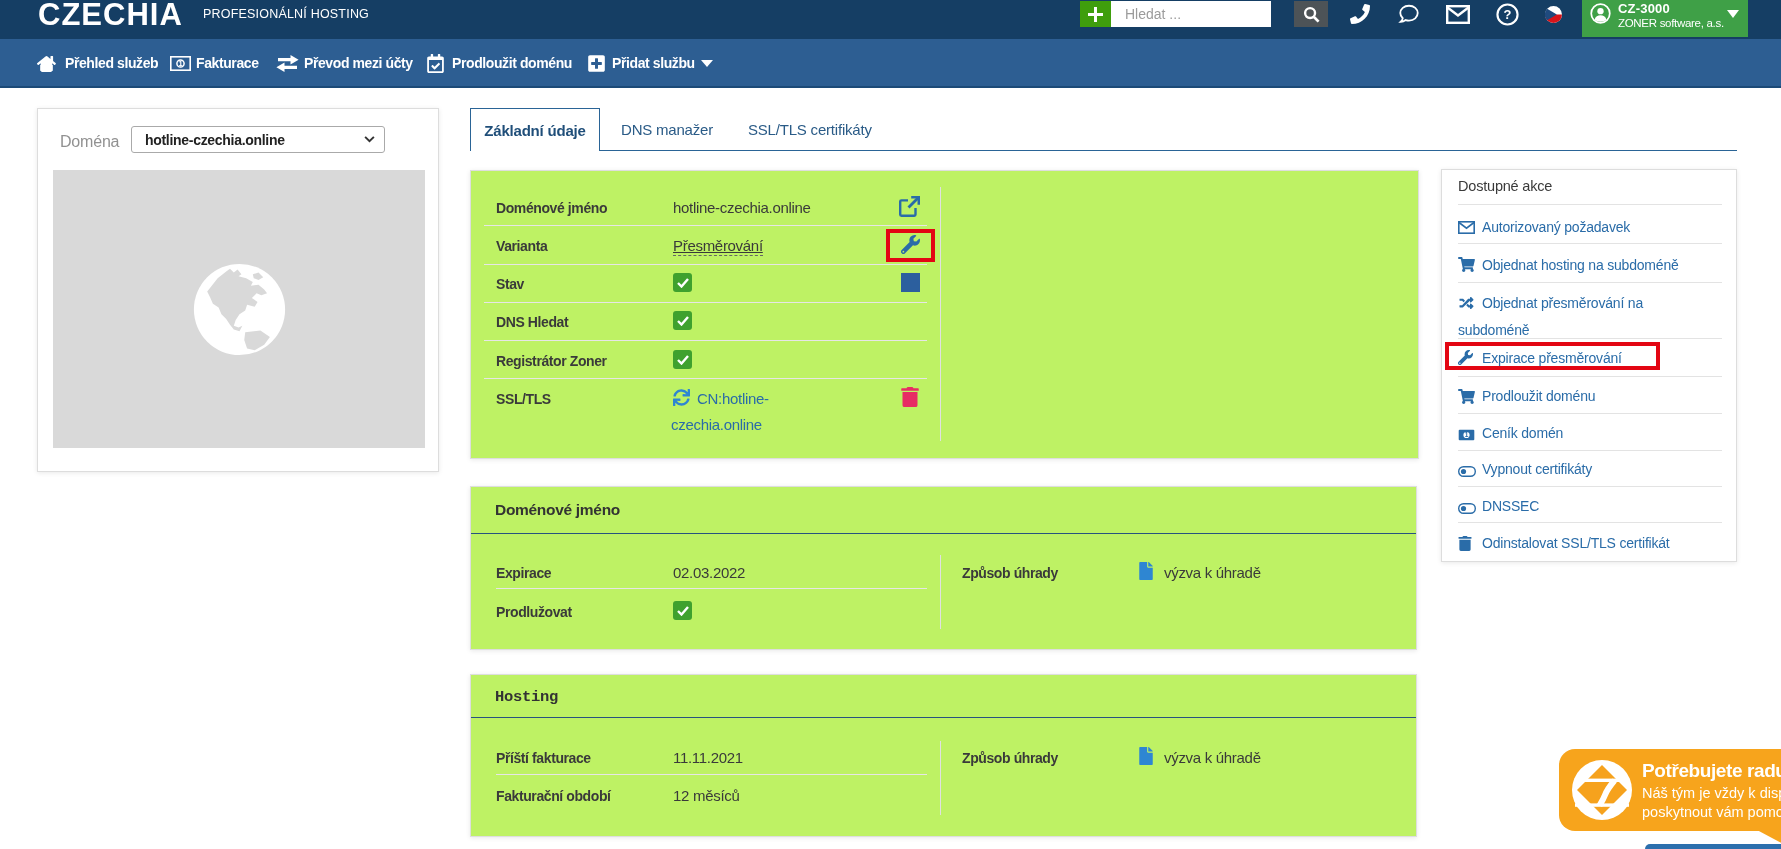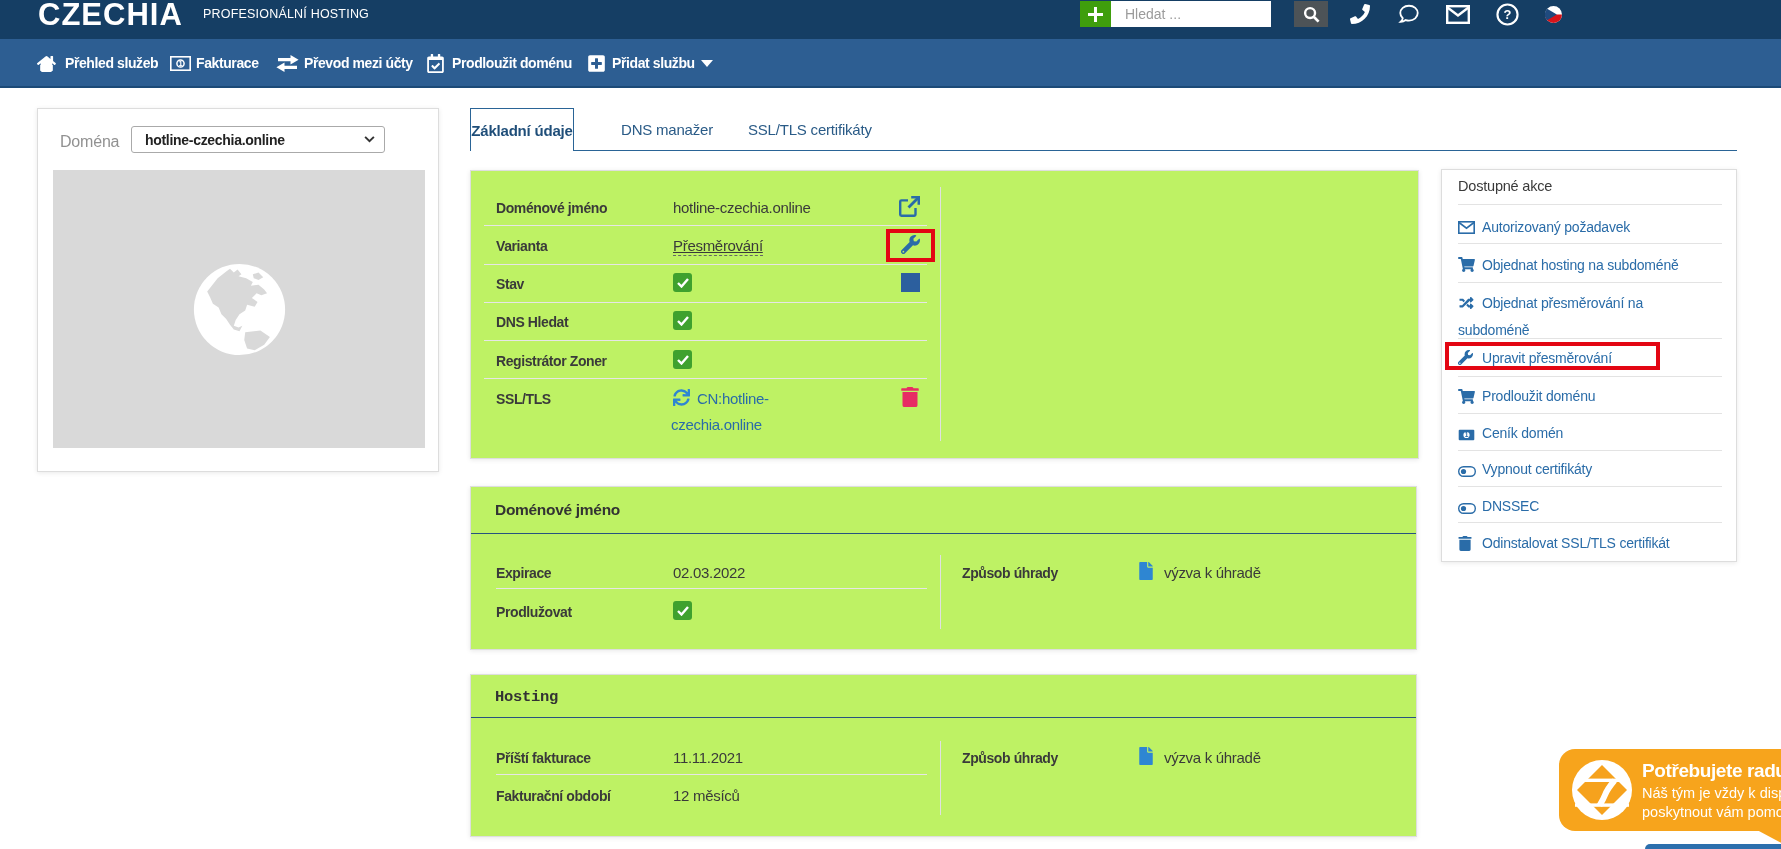--- a/index.html
+++ b/index.html
@@ -24,21 +24,21 @@
 
 
 .leftcard { position:absolute; left:37px; top:108px; width:402px; height:364px; background:#fff; border:1px solid #ddd; box-shadow:0 1px 5px rgba(0,0,0,0.09); }
 .domlabel { position:absolute; left:22px; top:24px; color:#919191; font-size:16px; letter-spacing:-0.2px; }
 .select { position:absolute; left:93px; top:17px; width:254px; height:27px; border:1px solid #aaa; border-radius:3px; background:#fff; font-size:14px; font-weight:bold; letter-spacing:-0.3px; color:#222; display:flex; align-items:center; padding-left:13px; }
 .select svg { position:absolute; right:9px; top:9px; }
 .imgph { position:absolute; left:15px; top:61px; width:372px; height:278px; background:#d9d9d9; display:flex; align-items:center; justify-content:center; }
 
 
 .tab-line { position:absolute; left:470px; top:150px; width:1267px; height:1px; background:#2a6496; }
-.tab-active { position:absolute; left:470px; top:108px; width:104px; height:43px; background:#fff; border:1px solid #2a6496; border-bottom:none; color:#1f4e79; font-weight:bold; font-size:15px; letter-spacing:-0.2px; display:flex; align-items:center; justify-content:center; z-index:2; }
+.tab-active { position:absolute; left:470px; top:108px; width:130px; height:43px; background:#fff; border:1px solid #2a6496; border-bottom:none; color:#1f4e79; font-weight:bold; font-size:15px; letter-spacing:-0.2px; display:flex; align-items:center; justify-content:center; z-index:2; }
 .tab { position:absolute; top:108px; height:43px; color:#2a5b87; font-size:15px; letter-spacing:-0.2px; display:flex; align-items:center; }
 
 
 .card { position:absolute; background:#bef264; border:1px solid #dedede; box-shadow:0 1px 5px rgba(0,0,0,0.09); }
 .row-label { position:absolute; font-size:14px; font-weight:bold; letter-spacing:-0.4px; color:#3a3a3a; white-space:nowrap; }
 .row-value { position:absolute; font-size:15px; letter-spacing:-0.3px; color:#3a3a3a; white-space:nowrap; }
 .hdiv { position:absolute; height:1px; background:#e6e6e6; }
 .vdiv { position:absolute; width:1px; background:#e0e0e0; }
 .check { position:absolute; width:19px; height:19px; background:#3fa12e; border-radius:3px; display:flex; align-items:center; justify-content:center; }
 .bluelink { color:#2a6ca8 !important; }
@@ -101,20 +101,30 @@
         <text x="12" y="17" font-size="13.5" font-weight="bold" fill="#fff" text-anchor="middle" font-family="Liberation Sans">?</text>
       </svg>
     </div>
   <div class="topicon" style="left:1543px;width:20px;">
       <svg width="17" height="17" viewBox="0 0 36 36">
         <circle cx="18" cy="18" r="18" fill="#fff"></circle>
         <path d="M0 18a18 18 0 0 0 36 0z" fill="#d7141a"></path>
         <path d="M25 18 L4.6 5.6 A18 18 0 0 0 4.6 30.4 Z" fill="#1f4a7e"></path>
       </svg>
     </div>
+  <div class="account">
+    <div class="avt"><svg width="21" height="21" viewBox="0 0 24 24">
+          <circle cx="12" cy="12" r="10.6" fill="none" stroke="#fff" stroke-width="2"></circle>
+          <circle cx="12" cy="9.3" r="3.6" fill="#fff"></circle>
+          <path d="M5.2 19c1-3.5 3.7-4.9 6.8-4.9s5.8 1.4 6.8 4.9a10.6 10.6 0 0 1-13.6 0z" fill="#fff"></path>
+        </svg></div>
+    <div class="cz">CZ-3000</div>
+    <div class="zo">ZONER software, a.s.</div>
+    <div class="caret"></div>
+  </div>
 </div>
 
 <div class="navbar">
   <div class="nicon" style="left:37px;">
       <svg width="19" height="17" viewBox="0 0 576 512">
         <path fill="#fff" d="M280.4 148.3L96 300.1V464a16 16 0 0 0 16 16l112.1-.3a16 16 0 0 0 15.9-16V368a16 16 0 0 1 16-16h64a16 16 0 0 1 16 16v95.6a16 16 0 0 0 16 16.1L464 480a16 16 0 0 0 16-16V300L295.7 148.3a12.2 12.2 0 0 0-15.3 0zM571.6 251.5L488 182.6V44.1a12 12 0 0 0-12-12h-56a12 12 0 0 0-12 12v72.6L318.5 43a48 48 0 0 0-61 0L4.4 251.5a12 12 0 0 0-1.6 16.9l25.5 31a12 12 0 0 0 16.9 1.6l64.7-53.3V464a48 48 0 0 0 48 48h256a48 48 0 0 0 48-48V247.7l64.7 53.3a12 12 0 0 0 16.9-1.6l25.5-31a12 12 0 0 0-1.7-16.9z"></path>
       </svg>
     </div>
   <div class="ntext" style="left:65px;">Přehled služeb</div>
   <div class="nicon" style="left:170px;">
@@ -269,21 +279,21 @@
   <div class="rdiv" style="top:112px;"></div>
   <div class="ricon" style="top:126px;"><svg width="17" height="14" viewBox="0 0 512 512">
         <path fill="#2a6ca8" d="M504.971 359.029c9.373 9.373 9.373 24.569 0 33.941l-80 79.984c-15.01 15.01-40.971 4.49-40.971-16.971V416h-58.785a12.004 12.004 0 0 1-8.773-3.812l-70.556-75.596 53.333-57.143L352 336h32v-39.981c0-21.438 25.943-31.998 40.971-16.971l80 79.981zM12 176h84l52.781 56.551 53.333-57.143-70.556-75.596A11.999 11.999 0 0 0 122.785 96H12c-6.627 0-12 5.373-12 12v56c0 6.627 5.373 12 12 12zm372 0v39.984c0 21.46 25.961 31.98 40.971 16.971l80-79.984c9.373-9.373 9.373-24.569 0-33.941l-80-79.981C409.943 24.021 384 34.582 384 56.019V96h-58.785a12.004 12.004 0 0 0-8.773 3.812L96 336H12c-6.627 0-12 5.373-12 12v56c0 6.627 5.373 12 12 12h110.785c3.326 0 6.503-1.381 8.773-3.812L384 176h-0z"></path>
       </svg></div>
   <div class="ritem" style="top:125px;">Objednat přesměrování na</div>
   <div class="rit2" style="top:152px;">subdoméně</div>
   <div class="rdiv" style="top:168px;"></div>
   <div class="ricon" style="top:180px;"><svg width="15" height="15" viewBox="0 0 512 512">
         <path fill="#2a6ca8" d="M507.7 109.1c-2.2-9.1-13.5-12.3-20.1-5.7l-74.4 74.4-67.9-11.3-11.3-67.9 74.4-74.4c6.6-6.6 3.4-17.9-5.7-20.1-47.4-11.7-99.6.9-136.6 37.9-39.6 39.6-50.6 96.9-33.4 146.7L18.7 402.8a63.9 63.9 0 1 0 90.5 90.5l214-214.1c49.9 17.3 107.1 6.3 146.7-33.4 37-36.9 49.6-89.2 37.8-136.7zM64 472a24 24 0 1 1 24-24 24 24 0 0 1-24 24z"></path>
       </svg></div>
-  <div class="ritem" style="top:180px;">Upravit přesměrování</div>
+  <div class="ritem" style="top:180px;">Expirace přesměrování</div>
   <div class="rdiv" style="top:206px;"></div>
   <div class="ricon" style="top:219px;"><svg width="17" height="15" viewBox="0 0 576 512">
         <path fill="#2a6ca8" d="M528.12 301.319l47.273-208C578.806 78.301 567.391 64 551.99 64H159.208l-9.166-44.81C147.758 8.021 137.93 0 126.529 0H24C10.745 0 0 10.745 0 24v16c0 13.255 10.745 24 24 24h69.883l70.248 343.435C147.325 417.1 136 435.222 136 456c0 30.928 25.072 56 56 56s56-25.072 56-56c0-15.674-6.447-29.835-16.824-40h209.647C430.447 426.165 424 440.326 424 456c0 30.928 25.072 56 56 56s56-25.072 56-56c0-22.172-12.888-41.332-31.579-50.405l5.517-24.276c3.413-15.018-8.002-29.319-23.403-29.319H218.117l-6.545-32h293.145c11.206 0 20.92-7.754 23.403-18.681z"></path>
       </svg></div>
   <div class="ritem" style="top:218px;">Prodloužit doménu</div>
   <div class="rdiv" style="top:243px;"></div>
   <div class="ricon" style="top:257px;"><svg width="17" height="12" viewBox="0 0 17 12">
         <rect x="0.7" y="0.7" width="15.6" height="10.6" rx="1" fill="#2a6ca8"></rect>
         <circle cx="8.5" cy="6" r="3.1" fill="#fff"></circle>
         <text x="8.5" y="8.3" font-size="6.5" font-weight="bold" fill="#2a6ca8" text-anchor="middle" font-family="Liberation Sans">1</text>

